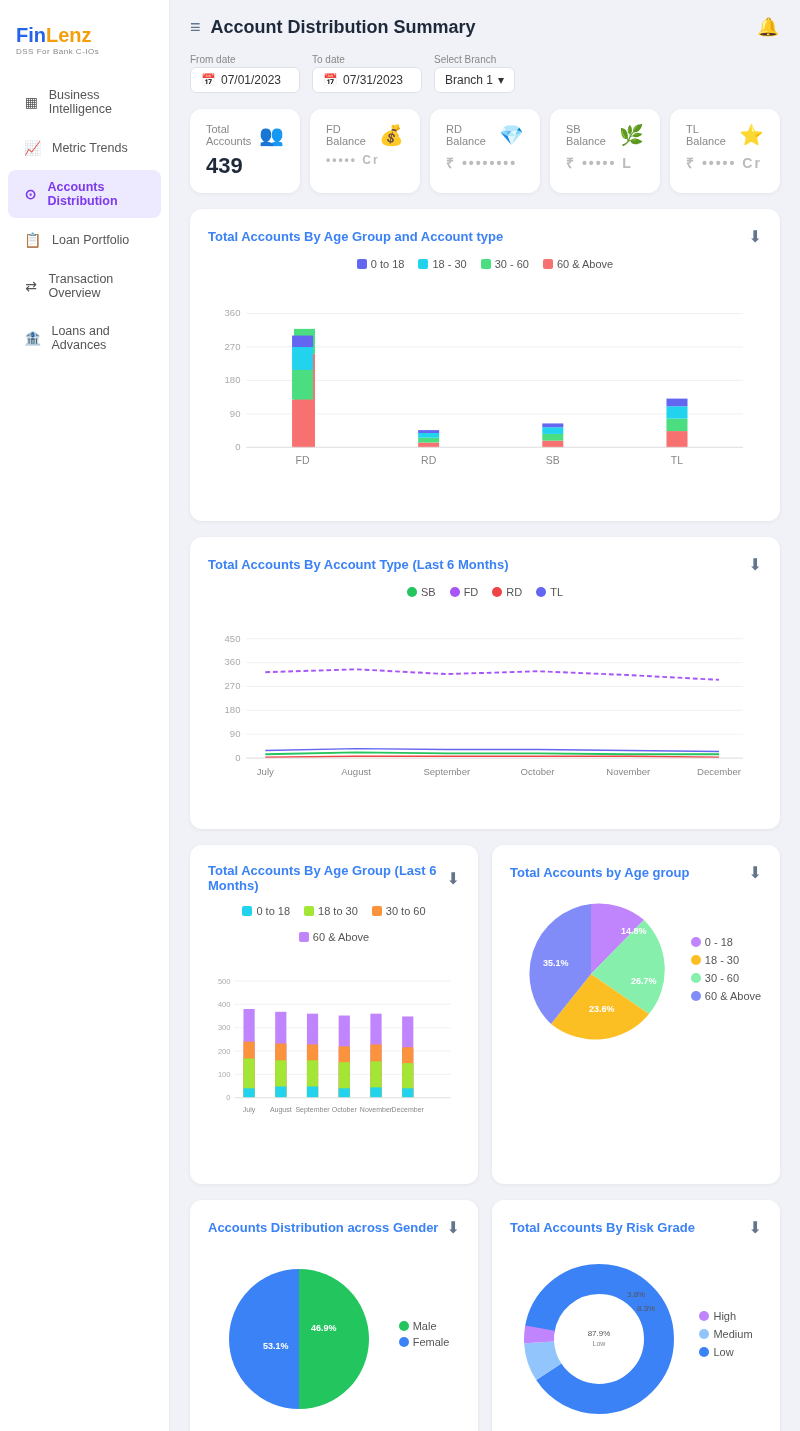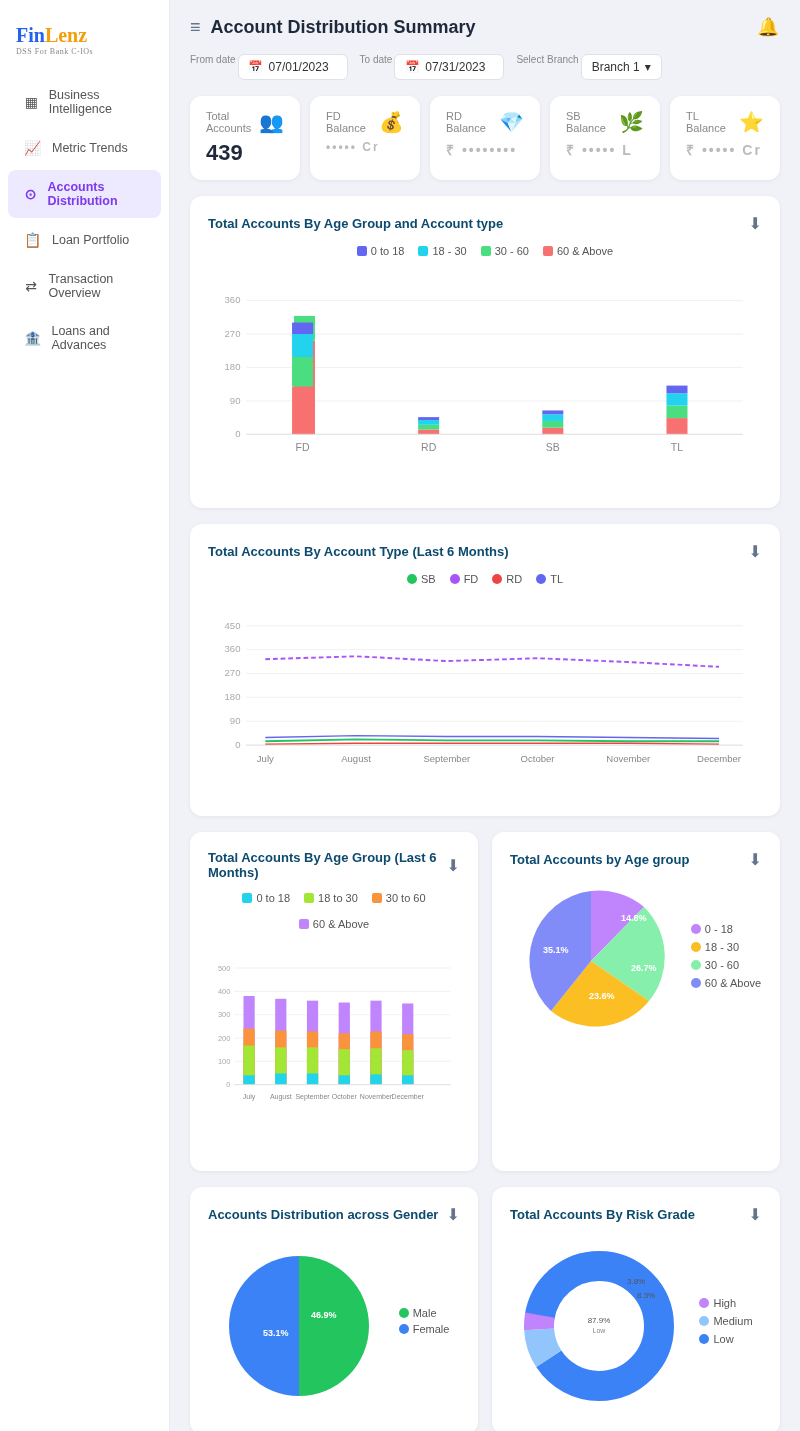--- a/index.html
+++ b/index.html
@@ -1,55 +1,55 @@
 <!DOCTYPE html>
 <html><head>
   <meta charset="utf-8">
   <style>
     * { box-sizing: border-box; margin: 0; padding: 0; }
     body { font-family: 'Segoe UI', Arial, sans-serif; background: #f0f2f7; display: flex; min-height: 1431px; font-size: 13px; }
 
     
     .sidebar { width: 170px; background: #fff; min-height: 1431px; display: flex; flex-direction: column; padding: 16px 0; border-right: 1px solid #e8eaf0; flex-shrink: 0; }
-    .logo { padding: 8px 16px 20px; font-family: Liberation Serif, serif; }
+    .logo { padding: 8px 16px 20px; }
     .logo-text { font-size: 20px; font-weight: 700; color: #2563eb; }
     .logo-text span { color: #f59e0b; }
     .logo-sub { font-size: 8px; color: #888; letter-spacing: 0.5px; }
     .nav-item { display: flex; align-items: center; gap: 10px; padding: 10px 16px; cursor: pointer; color: #555; font-size: 12.5px; border-radius: 8px; margin: 2px 8px; }
     .nav-item.active { background: #ede9fe; color: #7c3aed; font-weight: 600; }
     .nav-icon { font-size: 14px; width: 18px; text-align: center; }
 
     
     .main { flex: 1; padding: 16px 20px; overflow: auto; }
 
     
     .header { display: flex; align-items: center; justify-content: space-between; margin-bottom: 16px; }
     .header-title { display: flex; align-items: center; gap: 10px; font-size: 18px; font-weight: 600; color: #1e293b; }
     .header-bell { font-size: 18px; }
 
     
     .filters { display: flex; align-items: center; gap: 12px; margin-bottom: 16px; }
-    .filter-group { display: flex; flex-direction: row; gap: 2px; }
+    .filter-group { display: flex; flex-direction: column; gap: 2px; }
     .filter-label { font-size: 10px; color: #888; }
     .filter-input { display: flex; align-items: center; gap: 5px; border: 1px solid #dde1e9; border-radius: 6px; padding: 5px 10px; background: #fff; font-size: 12px; color: #333; min-width: 110px; }
     .filter-select { display: flex; align-items: center; gap: 5px; border: 1px solid #dde1e9; border-radius: 6px; padding: 5px 10px; background: #fff; font-size: 12px; color: #333; cursor: pointer; }
 
     
     .stat-cards { display: flex; gap: 10px; margin-bottom: 16px; flex-wrap: wrap; }
     .stat-card { background: #fff; border-radius: 12px; padding: 14px 16px; flex: 1; min-width: 100px; box-shadow: 0 1px 4px rgba(0,0,0,0.06); }
     .stat-card-header { display: flex; align-items: center; justify-content: flex-start; margin-bottom: 6px; }
     .stat-card-title { font-size: 11px; color: #888; font-weight: 500; }
     .stat-card-emoji { font-size: 20px; }
     .stat-card-value { font-size: 22px; font-weight: 700; color: #1e293b; }
     .stat-card-value.blurred { color: #ccc; letter-spacing: 2px; }
 
     
     .chart-card { background: #fff; border-radius: 12px; padding: 18px; margin-bottom: 16px; box-shadow: 0 1px 4px rgba(0,0,0,0.06); }
     .chart-card-header { display: flex; justify-content: space-between; align-items: center; margin-bottom: 12px; }
-    .chart-card-title { font-size: 13px; font-weight: 600; color: #0c4a6e; }
+    .chart-card-title { font-size: 13px; font-weight: 600; color: #3b82f6; }
     .download-icon { font-size: 16px; color: #64748b; cursor: pointer; }
 
     
     .legend { display: flex; gap: 14px; flex-wrap: wrap; margin-bottom: 10px; justify-content: center; }
     .legend-item { display: flex; align-items: center; gap: 4px; font-size: 11px; color: #555; }
     .legend-dot { width: 10px; height: 10px; border-radius: 50%; display: inline-block; }
     .legend-sq { width: 10px; height: 10px; display: inline-block; border-radius: 2px; }
 
     
     .two-col { display: grid; grid-template-columns: 1fr 1fr; gap: 14px; margin-bottom: 16px; }

